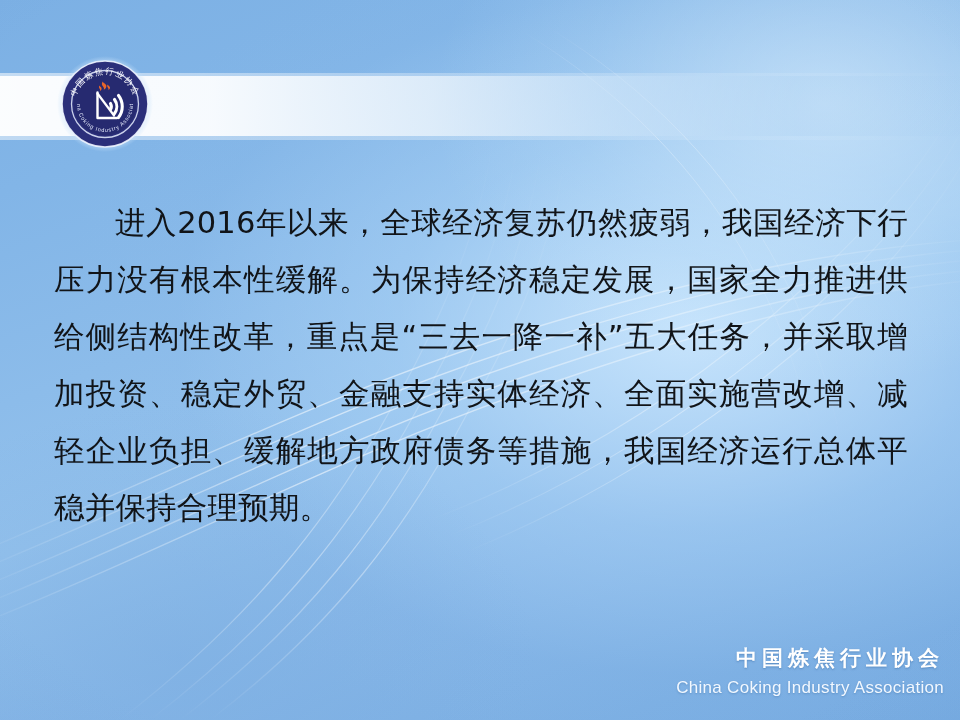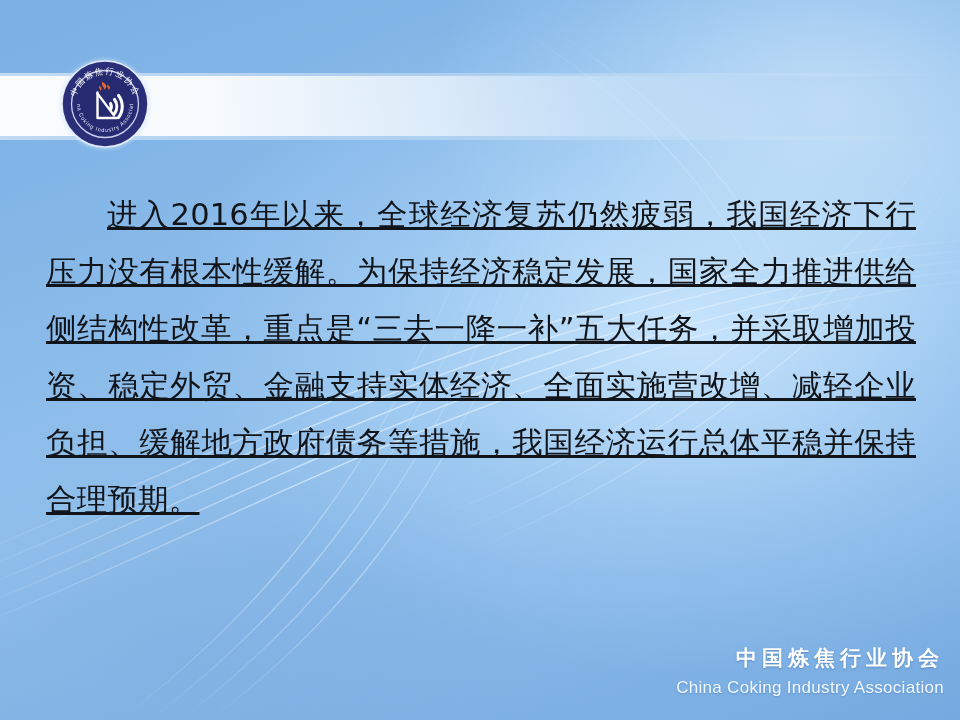--- a/index.html
+++ b/index.html
@@ -126,23 +126,22 @@
     color: #111418;
     font-family: "DejaVu Sans", "Liberation Sans", sans-serif;
     font-size: 30.5px;
     line-height: 57px;
     letter-spacing: 0.2px;
     text-align: justify;
     text-align-last: left;
     z-index: 4;
   }
   .body-text p {
-    margin: 0;
+    margin: 8px;
     text-indent: 2em;
-    text-decoration: underline;
   }
 
   
   .brand {
     position: absolute;
     right: 16px;
     bottom: 22px;
     text-align: right;
     z-index: 5;
   }

